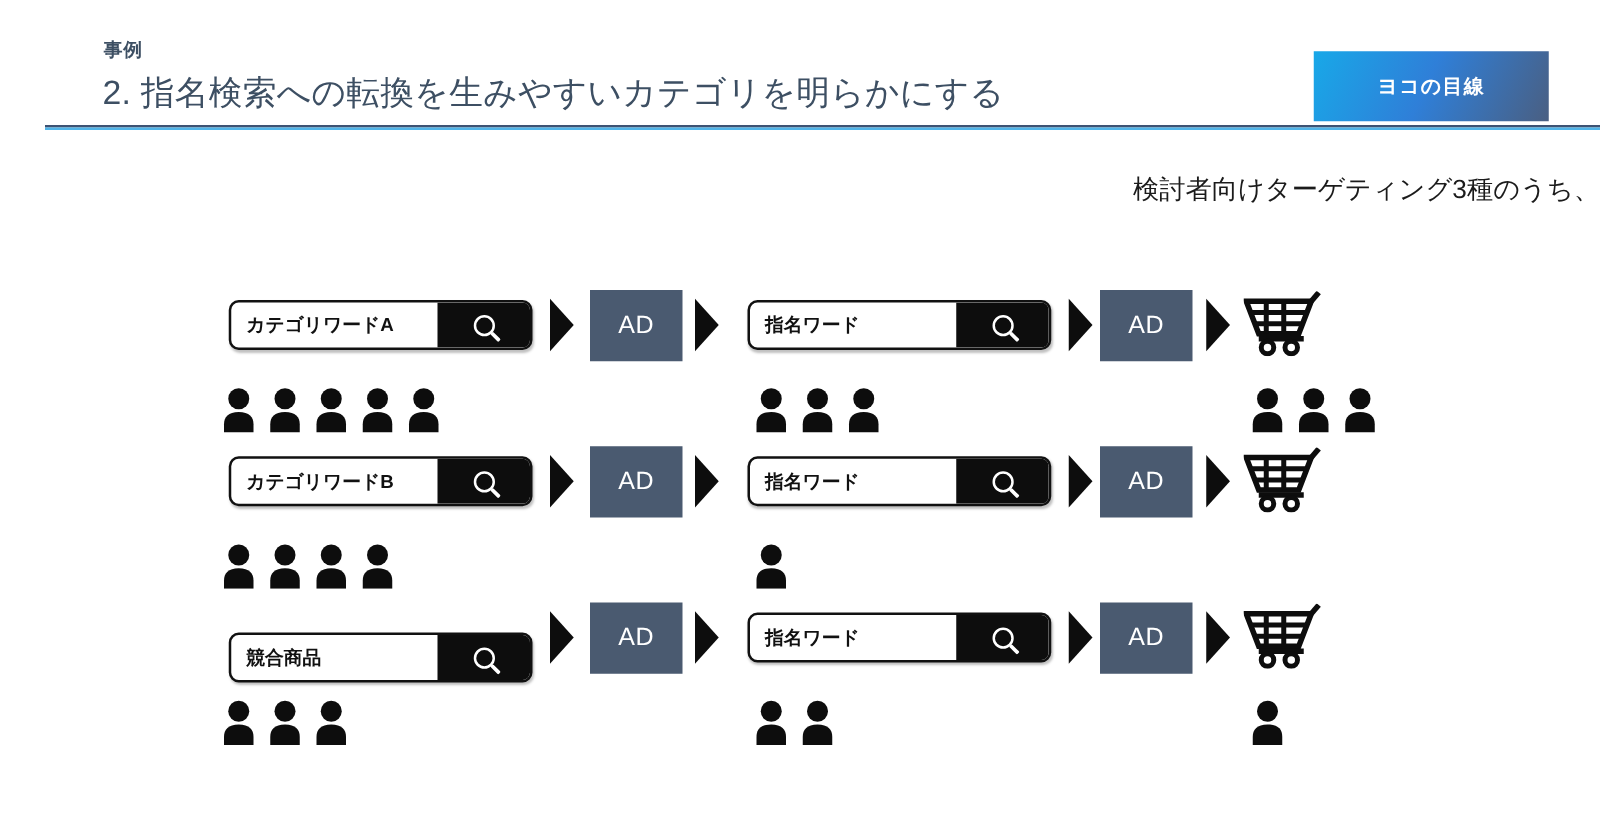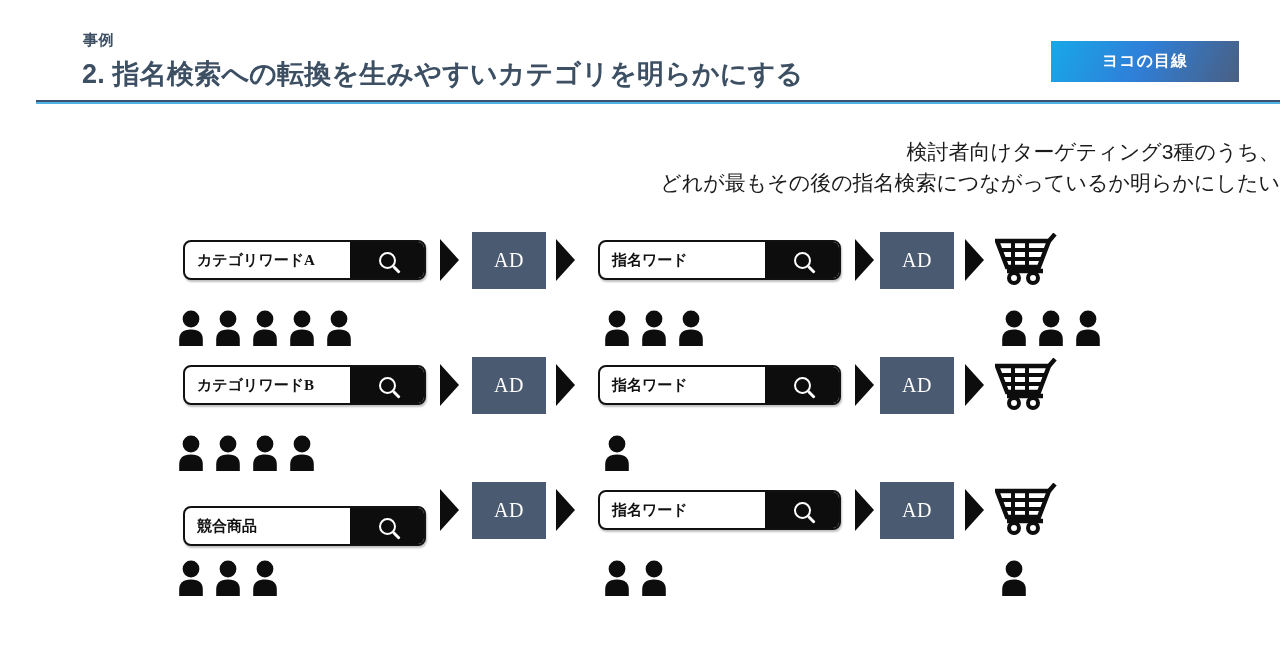--- a/index.html
+++ b/index.html
@@ -32,21 +32,21 @@
     font-weight: bold;
     color: #3d4f63;
     letter-spacing: 0.5px;
     white-space: nowrap;
   }
   .page-title {
     position: absolute;
     left: 46px;
     top: 56px;
     font-size: 27px;
-    font-weight: bold;
+    font-weight: normal;
     color: #3d4f63;
     letter-spacing: 0.2px;
     white-space: nowrap;
   }
   .divider-dark {
     position: absolute;
     left: 0;
     top: 100px;
     width: 1280px;
     height: 2px;
@@ -58,21 +58,21 @@
     top: 102px;
     width: 1280px;
     height: 2px;
     background: #4fb3e8;
   }
   .badge {
     position: absolute;
     left: 1015px;
     top: 41px;
     width: 188px;
-    height: 41px;
+    height: 56px;
     background: linear-gradient(115deg, #18a8e8 0%, #2f7fd8 48%, #4a5f82 100%);
     display: flex;
     align-items: center;
     justify-content: center;
   }
   .badge-label {
     color: #ffffff;
     font-size: 16px;
     font-weight: bold;
     letter-spacing: 1px;
@@ -92,21 +92,20 @@
     font-weight: normal;
   }
   .subtitle-line { display: block; white-space: nowrap; }
 
   
   .flow {
     position: absolute;
     left: 0;
     top: 238px;
     width: 1280px;
-    font-family: Liberation Serif, serif;
   }
   .flow-row {
     position: relative;
     height: 125px;
   }
   .stage {
     position: absolute;
     top: 0;
   }
 
@@ -210,21 +209,20 @@
   <div class="page-title">2. 指名検索への転換を生みやすいカテゴリを明らかにする</div>
   <div class="badge">
     <span class="badge-label">ヨコの目線</span>
   </div>
   <div class="divider-dark"></div>
   <div class="divider-light"></div>
 </div>
 
 <div class="subtitle">
   <span class="subtitle-line">検討者向けターゲティング3種のうち、</span>
-  <span class="subtitle-line">どれが最もその後の指名検索につながっているか明らかにしたい</span>
 </div>
 
 <div class="flow" id="flow-container">
     <div class="flow-row">
       <div class="stage" style="left:183px;top:2px;">
         <div class="searchbox">
           <span class="search-text">カテゴリワードA</span>
           <span class="search-btn">
             <span class="mag"></span>
           </span>

